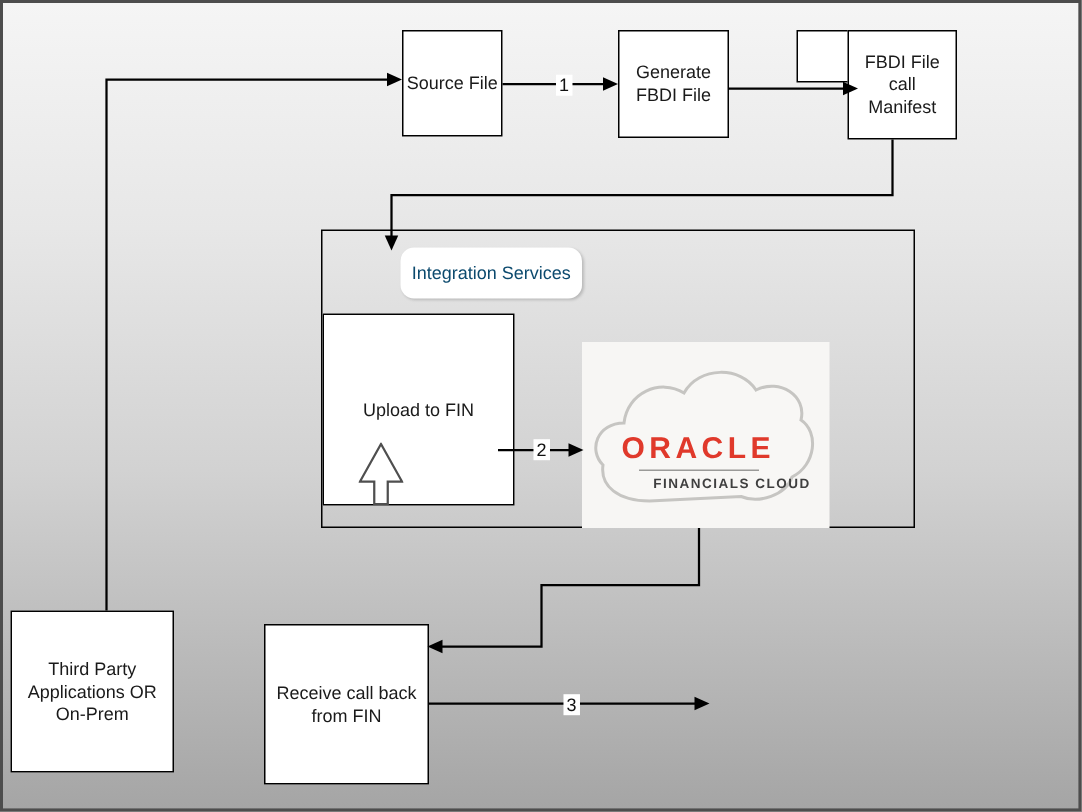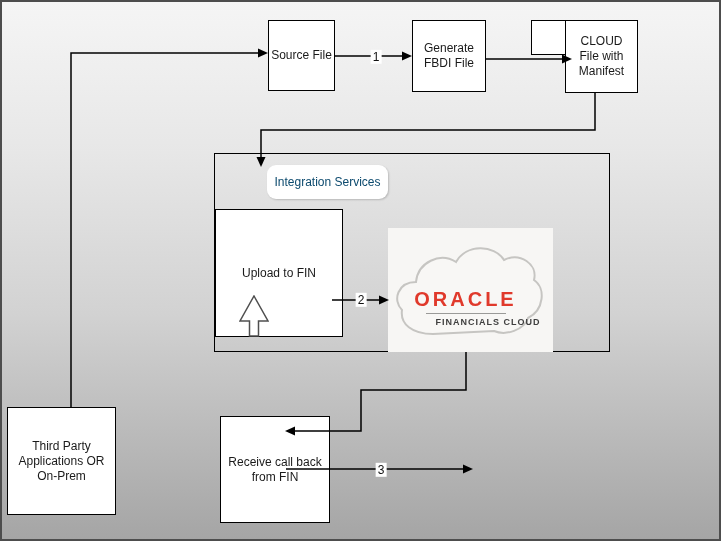--- a/index.html
+++ b/index.html
@@ -80,21 +80,21 @@
     <span>Source File</span>
   </div>
 
   <div class="shape" id="n-generate">
     <span>Generate FBDI File</span>
   </div>
 
   <div class="shape" id="n-square"></div>
 
   <div class="shape" id="n-fbdi">
-    <span>CLOUD File with Manifest</span>
+    <span>FBDI File call Manifest</span>
   </div>
 
   <div class="container-box" id="n-container"></div>
   <div class="rounded-label" id="n-intlabel">
     <span>Integration Services</span>
   </div>
 
   <div class="shape" id="n-upload">
     <span>Upload to FIN</span>
     <svg class="upload-arrow" width="30" height="42" viewBox="0 0 30 42">
@@ -118,21 +118,21 @@
       <div class="oracle-brand" style="color:#e0392b">ORACLE</div>
       <div class="oracle-rule"></div>
       <div class="oracle-sub">FINANCIALS CLOUD</div>
     </div>
   </div>
 
   <div class="shape" id="n-third">
     <span>Third Party Applications OR On-Prem</span>
   </div>
 
-  <div class="shape" id="n-receive" style="background:#fff;margin-left:44px;">
+  <div class="shape" id="n-receive" style="background:#fff;">
     <span>Receive call back from FIN</span>
   </div>
 
 
   <svg class="overlay" width="721" height="541" viewBox="0 0 721 541">
     <g stroke="#000" stroke-width="1.5" fill="#000">
       <path d="M69,405 L69,51 L257,51" fill="none"></path>
       <polygon points="266,51 256,46.5 256,55.5" stroke="none"></polygon>
     </g>
     <g stroke="#000" stroke-width="1.5" fill="#000">

